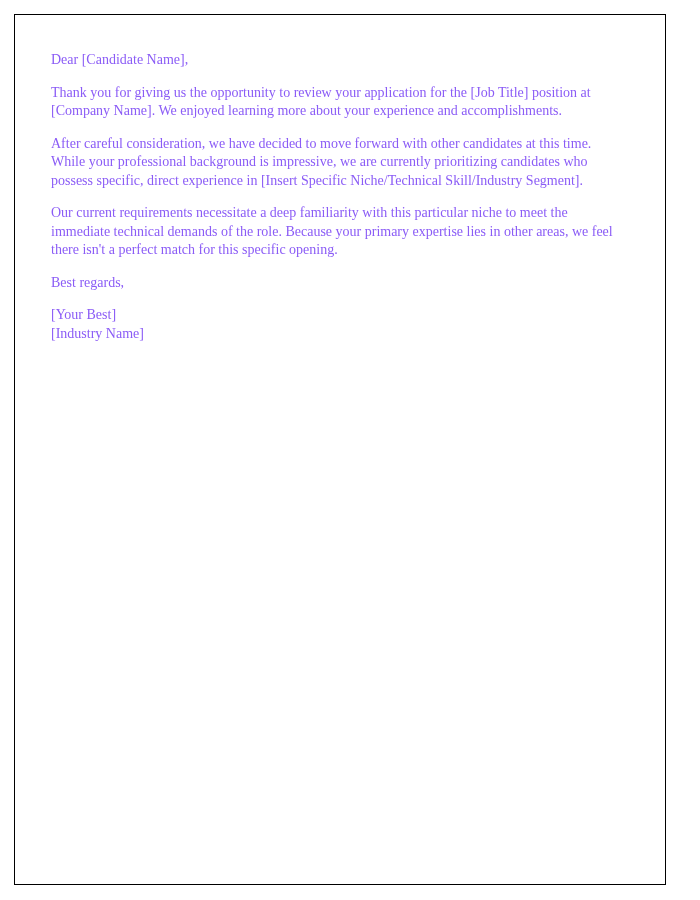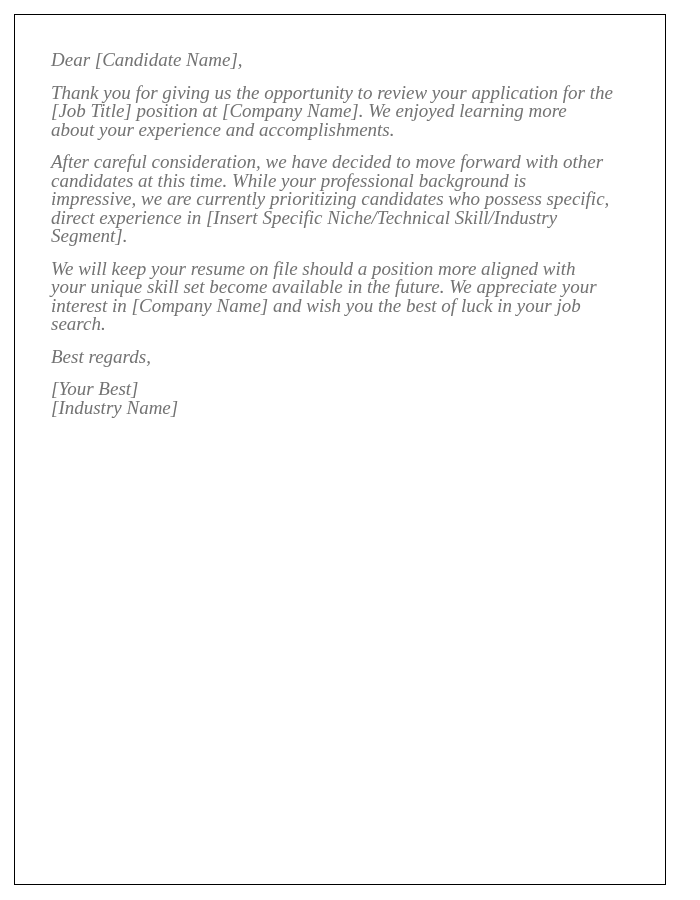--- a/index.html
+++ b/index.html
@@ -21,24 +21,23 @@
     left: 14px;
     top: 14px;
     width: 652px;
     height: 871px;
     box-sizing: border-box;
     border: 1px solid #000000;
     background: #ffffff;
     padding: 36px 40px 40px 36px;
   }
   .letter-body {
-    color: #737373;
-    font-size: 19px;
+    color: #8b5cf6;
+    font-size: 14px;
     line-height: 18.5px;
-    font-style: italic;
   }
   .para {
     margin: 0 12px 14px 0;
   }
   .salutation {
     margin: 0 0 14px 0;
   }
   .closing {
     margin: 4px 0 14px 0;
   }
@@ -53,22 +52,22 @@
 <div class="canvas">
   <div class="page">
     <div class="letter-body">
 
       <p class="salutation">Dear [Candidate Name],</p>
 
       <p class="para">Thank you for giving us the opportunity to review your application for the [Job Title] position at [Company Name]. We enjoyed learning more about your experience and accomplishments.</p>
 
       <p class="para">After careful consideration, we have decided to move forward with other candidates at this time. While your professional background is impressive, we are currently prioritizing candidates who possess specific, direct experience in [Insert Specific Niche/Technical Skill/Industry Segment].</p>
 
+      <p class="para">Our current requirements necessitate a deep familiarity with this particular niche to meet the immediate technical demands of the role. Because your primary expertise lies in other areas, we feel there isn't a perfect match for this specific opening.</p>
 
-      <p class="para">We will keep your resume on file should a position more aligned with your unique skill set become available in the future. We appreciate your interest in [Company Name] and wish you the best of luck in your job search.</p>
 
       <p class="closing">Best regards,</p>
 
       <div class="signature-block">
         <p class="signature-line">[Your Best]</p>
         <p class="signature-line">[Industry Name]</p>
       </div>
 
     </div>
   </div>

